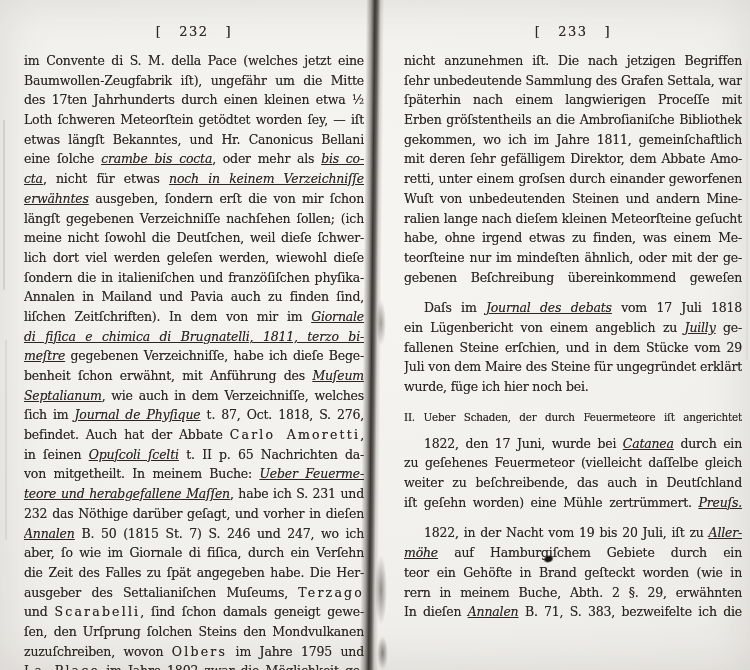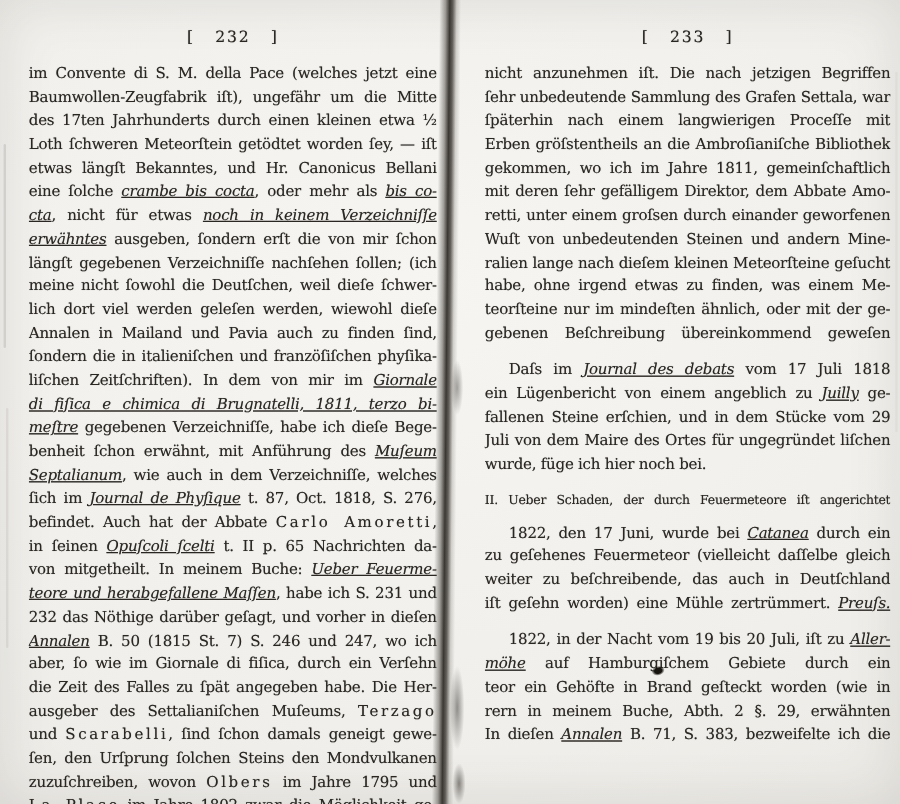--- a/index.html
+++ b/index.html
@@ -73,22 +73,22 @@
           <div class="line"><span>Baumwollen-Zeugfabrik iſt), ungefähr um die Mitte</span></div>
           <div class="line"><span>des 17ten Jahrhunderts durch einen kleinen etwa ½</span></div>
           <div class="line"><span>Loth ſchweren Meteorſtein getödtet worden ſey, — iſt</span></div>
           <div class="line"><span>etwas längſt Bekanntes, und Hr. Canonicus Bellani hätte</span></div>
           <div class="line"><span>eine ſolche </span><span class="i">crambe bis cocta</span><span>, oder mehr als </span><span class="i">bis co-</span></div>
           <div class="line"><span class="i">cta</span><span>, nicht für etwas </span><span class="i">noch in keinem Verzeichniſſe</span></div>
           <div class="line"><span class="i">erwähntes</span><span> ausgeben, ſondern erſt die von mir ſchon</span></div>
           <div class="line"><span>längſt gegebenen Verzeichniſſe nachſehen ſollen; (ich</span></div>
           <div class="line"><span>meine nicht ſowohl die Deutſchen, weil dieſe ſchwer-</span></div>
           <div class="line"><span>lich dort viel werden geleſen werden, wiewohl dieſe</span></div>
+          <div class="line"><span>ſondern die in italieniſchen und franzöſiſchen phyſika-</span></div>
           <div class="line"><span>Annalen in Mailand und Pavia auch zu finden ſind,</span></div>
-          <div class="line"><span>ſondern die in italieniſchen und franzöſiſchen phyſika-</span></div>
           <div class="line"><span>liſchen Zeitſchriften).  In dem von mir im </span><span class="i">Giornale</span></div>
           <div class="line"><span class="i">di fiſica e chimica di Brugnatelli, 1811, terzo bi-</span></div>
           <div class="line"><span class="i">meſtre</span><span> gegebenen Verzeichniſſe, habe ich dieſe Bege-</span></div>
           <div class="line"><span>benheit ſchon erwähnt, mit Anführung des </span><span class="i">Muſeum</span></div>
           <div class="line"><span class="i">Septalianum</span><span>, wie auch in dem Verzeichniſſe, welches</span></div>
           <div class="line"><span>ſich im </span><span class="i">Journal de Phyſique</span><span> t. 87, Oct. 1818, S. 276,</span></div>
           <div class="line"><span>befindet.  Auch hat der Abbate </span><span class="s">Carlo Amoretti</span><span>,</span></div>
           <div class="line"><span>in ſeinen </span><span class="i">Opuſcoli ſcelti</span><span> t. II p. 65 Nachrichten da-</span></div>
           <div class="line"><span>von mitgetheilt.  In meinem Buche: </span><span class="i">Ueber Feuerme-</span></div>
           <div class="line"><span class="i">teore und herabgefallene Maſſen</span><span>, habe ich S. 231 und</span></div>
@@ -119,21 +119,21 @@
           <div class="line"><span>Wuſt von unbedeutenden Steinen und andern Mine-</span></div>
           <div class="line"><span>ralien lange nach dieſem kleinen Meteorſteine geſucht</span></div>
           <div class="line"><span>habe, ohne irgend etwas zu finden, was einem Me-</span></div>
           <div class="line"><span>teorſteine nur im mindeſten ähnlich, oder mit der ge-</span></div>
           <div class="line last"><span>gebenen Beſchreibung übereinkommend geweſen wäre.</span></div>
         </div>
         <div class="block para">
           <div class="line ind"><span>Daſs im </span><span class="i">Journal des debats</span><span> vom 17 Juli 1818</span></div>
           <div class="line"><span>ein Lügenbericht von einem angeblich zu </span><span class="i">Juilly</span><span> ge-</span></div>
           <div class="line"><span>fallenen Steine erſchien, und in dem Stücke vom 29</span></div>
-          <div class="line"><span>Juli von dem Maire des Ortes für ungegründet liſchen</span></div>
+          <div class="line"><span>Juli von dem Maire des Steine für ungegründet erklärt</span></div>
           <div class="line last"><span>wurde, füge ich hier noch bei.</span></div>
         </div>
         <div class="block heading">
           <div class="line"><span>II. Ueber Schaden, der durch Feuermeteore iſt angerichtet worden.</span></div>
         </div>
         <div class="block para">
           <div class="line ind"><span>1822, den 17 Juni, wurde bei </span><span class="i">Catanea</span><span> durch ein</span></div>
           <div class="line"><span>zu geſehenes Feuermeteor (vielleicht daſſelbe gleich</span></div>
           <div class="line"><span>weiter zu beſchreibende, das auch in Deutſchland</span></div>
           <div class="line"><span>iſt geſehn worden) eine Mühle zertrümmert.  </span><span class="i">Preuſs.</span></div>

